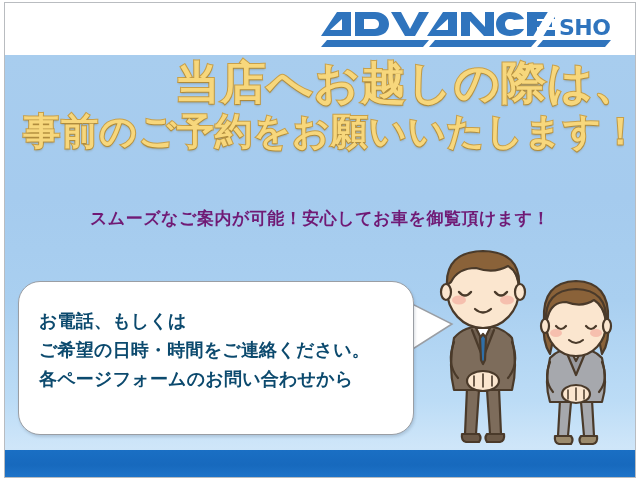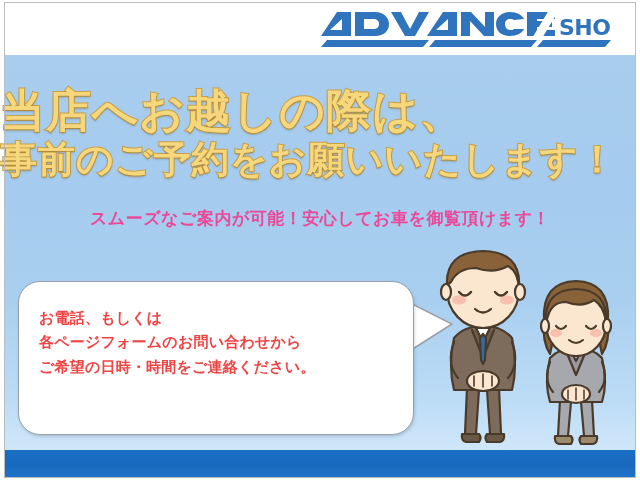--- a/index.html
+++ b/index.html
@@ -44,64 +44,63 @@
     z-index:1;
   }
   .bottom-bar{
     position:absolute;left:5px;right:5px;bottom:3px;height:27px;
     background:linear-gradient(180deg,#1a6fc4 0%,#1769bd 55%,#1e74c9 100%);
     z-index:6;
   }
   
   .headline{
     position:absolute;left:0;right:0;top:60px;
-    text-align:left;
+    text-align:right;
     z-index:10;
     line-height:1.0;
     font-weight:700;
     letter-spacing:1px;
-    margin-top:28px;
   }
   .hl-line{
     display:block;
     font-size:45px;
     color:#f7d77c;
     -webkit-text-stroke:2px #c8a04a;
     paint-order:stroke fill;
     text-shadow:0 2px 2px rgba(90,70,20,0.25);
     font-family:"DejaVu Sans","Liberation Sans",sans-serif;
   }
   .hl-line.l1{padding-bottom:8px;}
   .hl-line.l2{font-size:37px;}
   
   .subtitle{
     position:absolute;left:0;right:0;top:207px;
     text-align:center;
     z-index:10;
     font-size:17px;
     font-weight:700;
-    color:#ec4899;
+    color:#701a75;
     letter-spacing:0.5px;
   }
   
   .bubble{
     position:absolute;left:18px;top:281px;
     width:396px;height:154px;
     background:#ffffff;
     border:1.5px solid #9a9ea4;
     border-radius:22px;
     box-sizing:border-box;
     z-index:14;
     box-shadow:1px 2px 3px rgba(40,60,90,0.18);
   }
   .bubble-text{
     position:absolute;left:20px;top:24px;right:14px;
-    font-size:15px;
+    font-size:18px;
     font-weight:700;
-    color:#ef4444;
+    color:#0c4a6e;
     line-height:1.62;
     letter-spacing:0.2px;
   }
   .bubble-text span{display:block;white-space:nowrap;}
   .bubble-tail{
     position:absolute;left:408px;top:296px;
     width:46px;height:62px;
     z-index:13;
   }
   
@@ -158,22 +157,22 @@
   <div class="subtitle">スムーズなご案内が可能！安心してお車を御覧頂けます！</div>
 
   <svg class="bubble-tail" viewBox="0 0 46 62">
     <path d="M0 6 L44 28 L0 56 Z" fill="#ffffff" stroke="#9a9ea4" stroke-width="1.5"></path>
     <rect x="-6" y="4" width="12" height="54" fill="#ffffff"></rect>
   </svg>
 
   <div class="bubble">
     <div class="bubble-text">
       <span>お電話、もしくは</span>
+      <span>ご希望の日時・時間をご連絡ください。</span>
       <span>各ページフォームのお問い合わせから</span>
-      <span>ご希望の日時・時間をご連絡ください。</span>
     </div>
   </div>
 
   <div class="people">
     <svg width="208" height="226" viewBox="0 0 208 226">
       <g stroke="#4a3a2a" stroke-width="2.2" stroke-linejoin="round" stroke-linecap="round">
 
         <g>
 
           <path d="M35 150 L33 196 L44 196 L47 152 Z" fill="#7d6c5b"></path>

